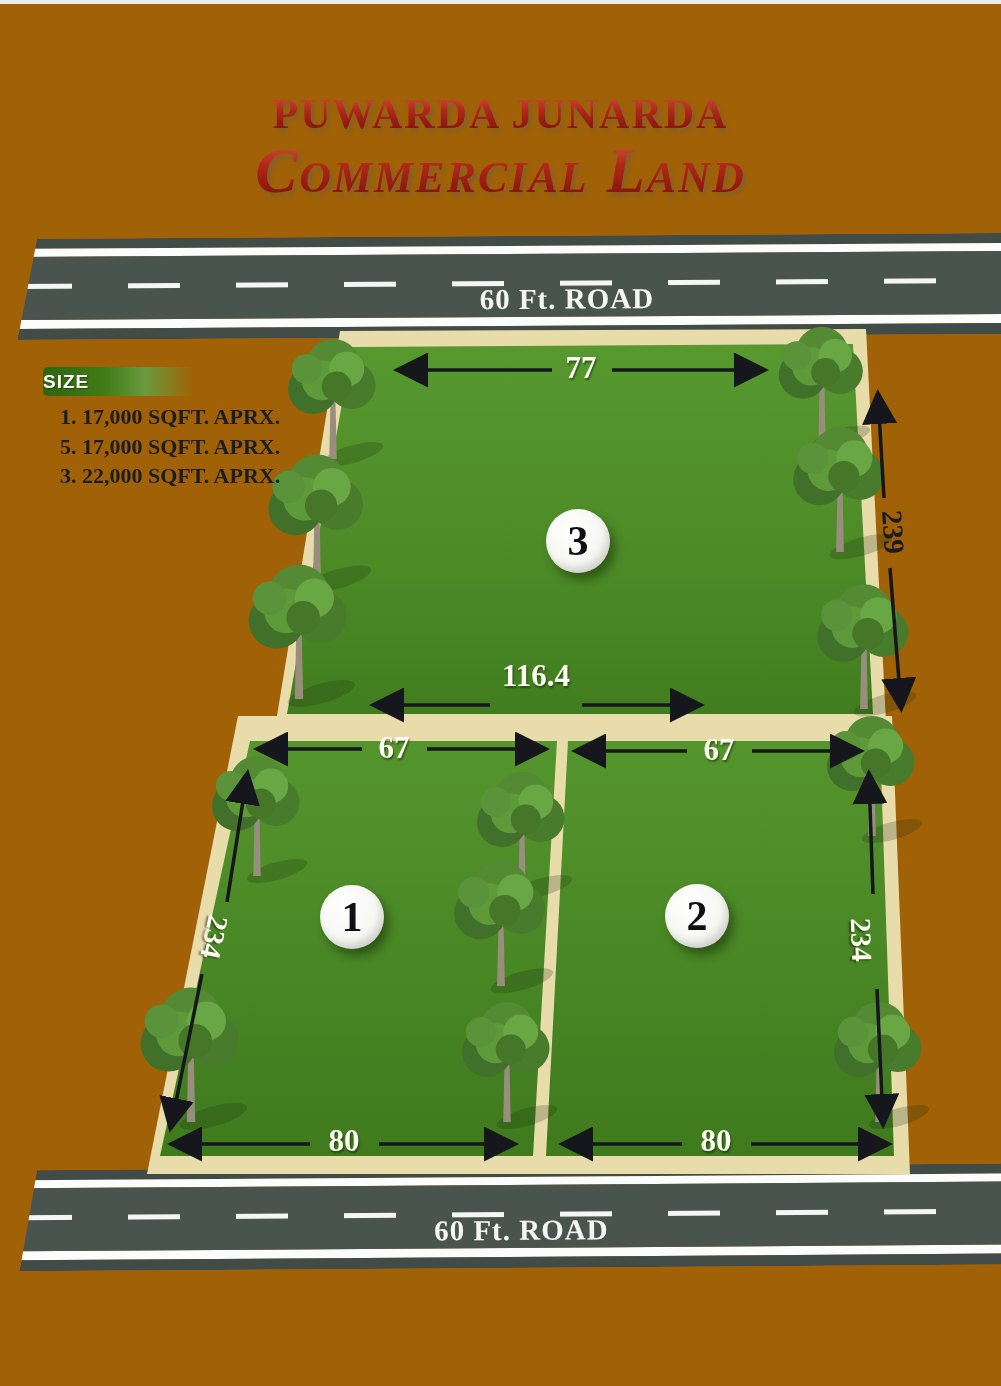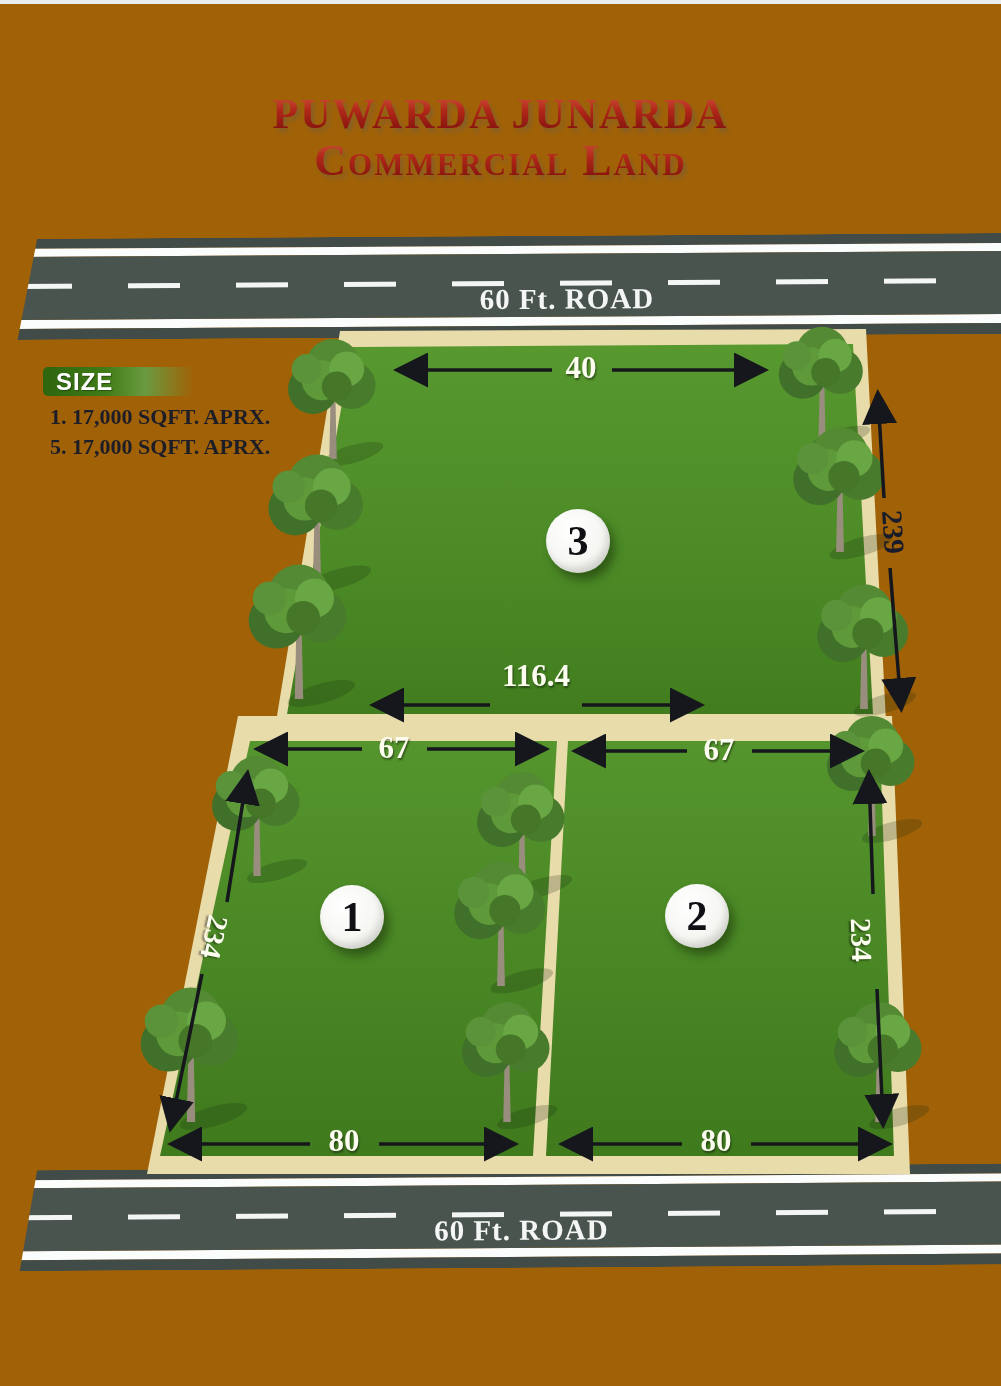--- a/index.html
+++ b/index.html
@@ -6,21 +6,21 @@
   body{background:#e9ebed;font-family:"Liberation Sans",sans-serif;}
   .stage{position:relative;width:1001px;height:1386px;background:#a16207;overflow:hidden;margin:4px auto;}
 
   
   .title-wrap{position:absolute;left:0;top:88px;width:100%;text-align:center;}
   .title-line{font-family:"Liberation Serif",serif;font-weight:bold;
     background:linear-gradient(180deg,#d0503c 4%,#b02718 42%,#7c100c 96%);
     -webkit-background-clip:text;background-clip:text;color:transparent;
     filter:drop-shadow(3px 4px 2px rgba(90,90,90,.4));display:block;line-height:1.05;}
   .title-line1{font-size:42px;letter-spacing:2px;}
-  .title-line2{font-size:44px;font-variant:small-caps;letter-spacing:2px;margin-top:2px;}
+  .title-line2{font-size:63px;font-variant:small-caps;letter-spacing:2px;margin-top:2px;font-style:italic;}
 
   
   .road{position:absolute;left:-5px;width:1012px;height:101px;display:flex;flex-direction:column;}
   .road-top{top:232px;clip-path:polygon(4.2% 0,100% 0,100% 100%,2.2% 100%);transform:rotate(-0.35deg);}
   .road-bottom{top:1163px;clip-path:polygon(4.2% 0,100% 0,100% 100%,2.4% 100%);transform:rotate(-0.4deg);}
   .road-edge{height:10px;background:#414c48;}
   .road-edge.bot{height:11px;}
   .road-white{height:8px;background:#fbfcfc;}
   .road-white.bot{height:9px;}
   .road-asphalt{flex:1;background:#4a544f;position:relative;}
@@ -28,23 +28,23 @@
     background:repeating-linear-gradient(90deg,#f3f6f5 0 52px,rgba(0,0,0,0) 52px 108px);}
   .road-label{position:absolute;top:29px;transform:translateX(-50%);
     font-family:"Liberation Serif",serif;font-weight:bold;font-size:29px;color:#f4f6f5;letter-spacing:1px;white-space:nowrap;}
   .road-top .road-label{left:56.5%;}
   .road-bottom .road-label{left:52%;}
 
   
   .legend-bar{position:absolute;left:43px;top:363px;width:150px;height:29px;border-radius:5px;
     background:linear-gradient(90deg,#2e650f 0%,#417c17 42%,#6a9a40 68%,rgba(237,239,241,0) 100%);
     display:flex;align-items:center;}
-  .legend-header{color:#fff;font-weight:bold;font-size:24px;letter-spacing:1px;padding-left:13px;
+  .legend-header{color:#fff;font-weight:bold;font-size:19px;letter-spacing:1px;
     font-family:"Liberation Sans",sans-serif;text-shadow:1px 1px 1px rgba(0,0,0,.35);}
-  .legend-items{position:absolute;left:50px;top:398px;
+  .legend-items{position:absolute;left:60px;top:398px;
     font-family:"Liberation Serif",serif;font-weight:bold;font-size:22px;color:#1d1d27;line-height:29.5px;}
   .legend-item{white-space:nowrap;}
 
   
   .land-svg{position:absolute;left:0;top:0;width:1001px;height:1386px;}
 
   
   .dim{position:absolute;transform:translate(-50%,-50%);
     font-family:"Liberation Serif",serif;font-weight:bold;font-size:31px;color:#fcfdf0;
     text-shadow:1px 2px 2px rgba(0,0,0,.45);white-space:nowrap;}
@@ -174,23 +174,24 @@
       <line x1="751" y1="1140" x2="886" y2="1140" marker-end="url(#arw)"></line>
     </g>
   </svg>
 
   <div class="legend-bar">
     <span class="legend-header">SIZE</span>
   </div>
   <div class="legend-items">
     <div class="legend-item">1. 17,000 SQFT. APRX.</div>
     <div class="legend-item">5. 17,000 SQFT. APRX.</div>
-  </div>
-
-  <span class="dim" style="left:581px;top:364px;">40</span>
+    <div class="legend-item">3. 22,000 SQFT. APRX.</div>
+  </div>
+
+  <span class="dim" style="left:581px;top:364px;">77</span>
   <span class="dim" style="left:536px;top:672px;">116.4</span>
   <span class="dim dark rot86" style="left:893px;top:528px;font-size:29px;">239</span>
   <span class="dim" style="left:394px;top:744px;">67</span>
   <span class="dim" style="left:719px;top:746px;">67</span>
   <span class="dim rot102" style="left:214px;top:933px;font-size:29px;">234</span>
   <span class="dim rot88" style="left:861px;top:936px;font-size:29px;">234</span>
   <span class="dim" style="left:344px;top:1137px;">80</span>
   <span class="dim" style="left:716px;top:1137px;">80</span>
 
   <div class="badge" style="left:352px;top:913px;">

